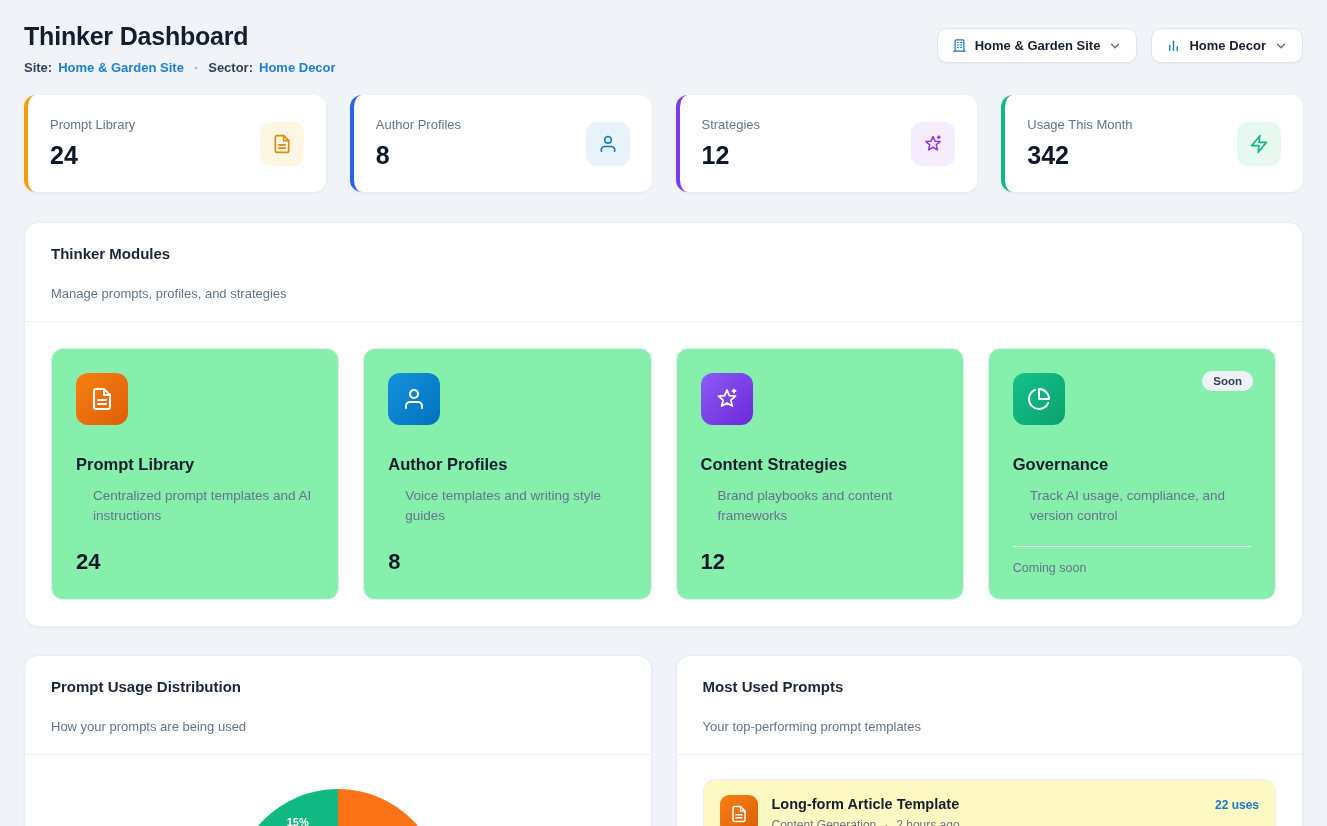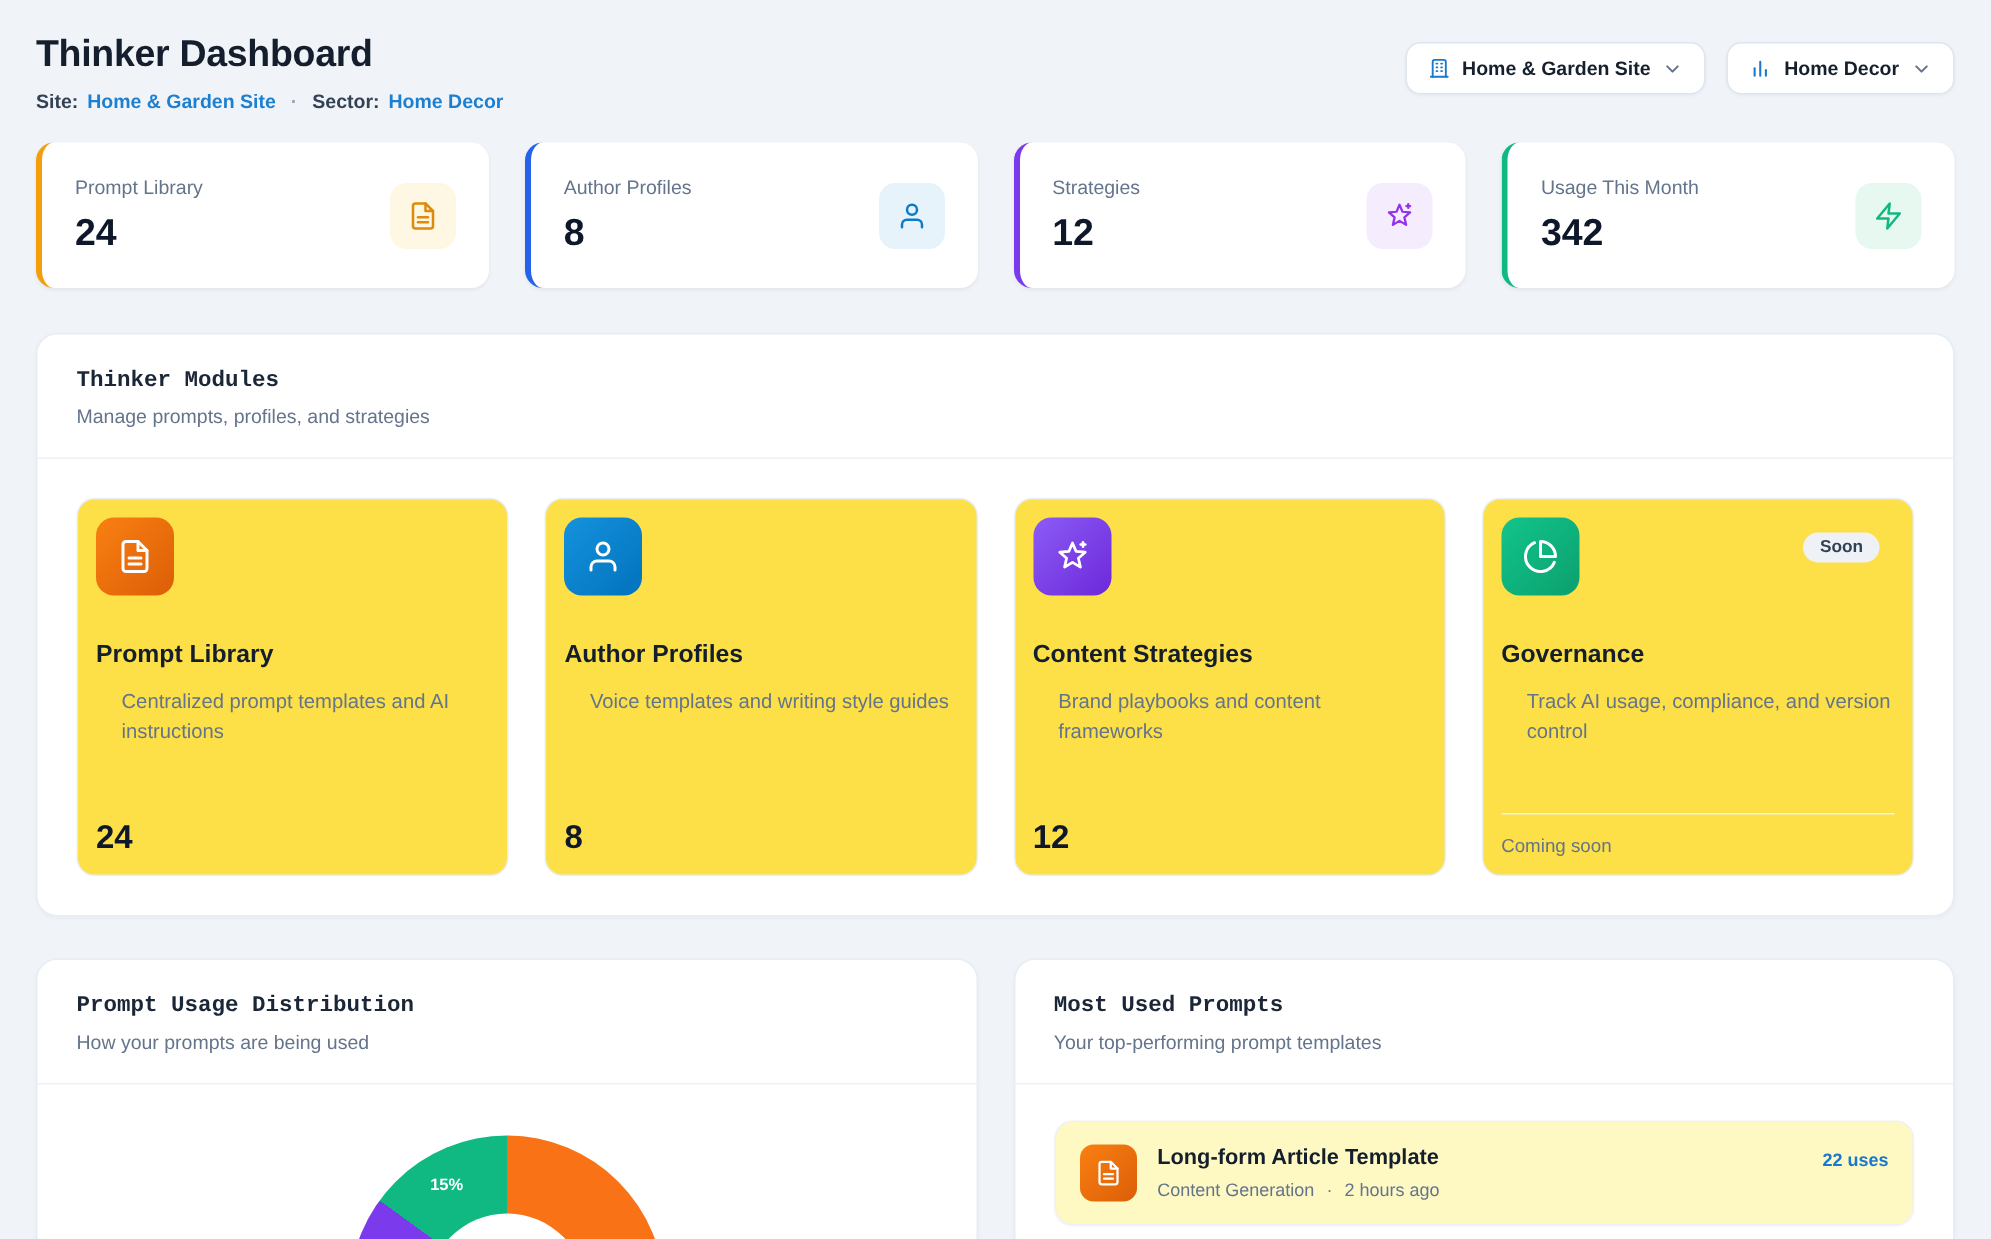--- a/index.html
+++ b/index.html
@@ -47,27 +47,27 @@
   .ti-blue   { background: #e7f3fb; color: #0b7bc6; }
   .ti-purple { background: #f5edfd; color: #9333ea; }
   .ti-green  { background: #e6f8f0; color: #10b981; }
 
   
   .section-card {
     margin-top: 30px; background: #fff; border-radius: 14px;
     border: 1px solid #e6edf4; box-shadow: 0 1px 3px rgba(15,23,42,.04);
   }
   .section-header { padding: 22px 26px 20px; border-bottom: 1px solid #eef2f7; }
-  .section-title { font-size: 15px; font-weight: 700; color: #1b2637; font-family: Liberation Mono, monospace; }
-  .section-sub { font-size: 13px; color: #64748b; margin-top: 8px; }
+  .section-title { font-size: 15px; font-weight: 700; color: #1b2637; }
+  .section-sub { font-size: 13px; color: #64748b; margin-top: 24px; }
   .modules-body { padding: 26px; display: grid; grid-template-columns: repeat(4, 1fr); gap: 24px; }
   .module-card {
-    border: 1px solid #e6edf4; border-radius: 12px; padding: 12px;
+    border: 1px solid #e6edf4; border-radius: 12px; padding: 24px;
     display: flex; flex-direction: column; min-height: 252px; position: relative;
-    background: #fde047; cursor: pointer;
+    background: #86efac; cursor: pointer;
   }
   .module-tile { width: 52px; height: 52px; border-radius: 12px; display: flex; align-items: center; justify-content: center; margin-bottom: 30px; color: #fff; }
   .module-tile svg { width: 24px; height: 24px; }
   .mt-orange { background: linear-gradient(135deg, #f98012, #dc5e07); }
   .mt-blue   { background: linear-gradient(135deg, #1592dd, #0272bd); }
   .mt-purple { background: linear-gradient(135deg, #8b5cf6, #6d28d9); }
   .mt-green  { background: linear-gradient(135deg, #12c48b, #0ba06e); }
   .module-title { font-size: 16.5px; font-weight: 800; color: #141e2c; margin-bottom: 12px; }
   .module-desc { font-size: 13.5px; color: #64748b; line-height: 1.5; margin-left: 17px; }
   .module-count { margin-top: auto; font-size: 22px; font-weight: 800; color: #0f172a; }

